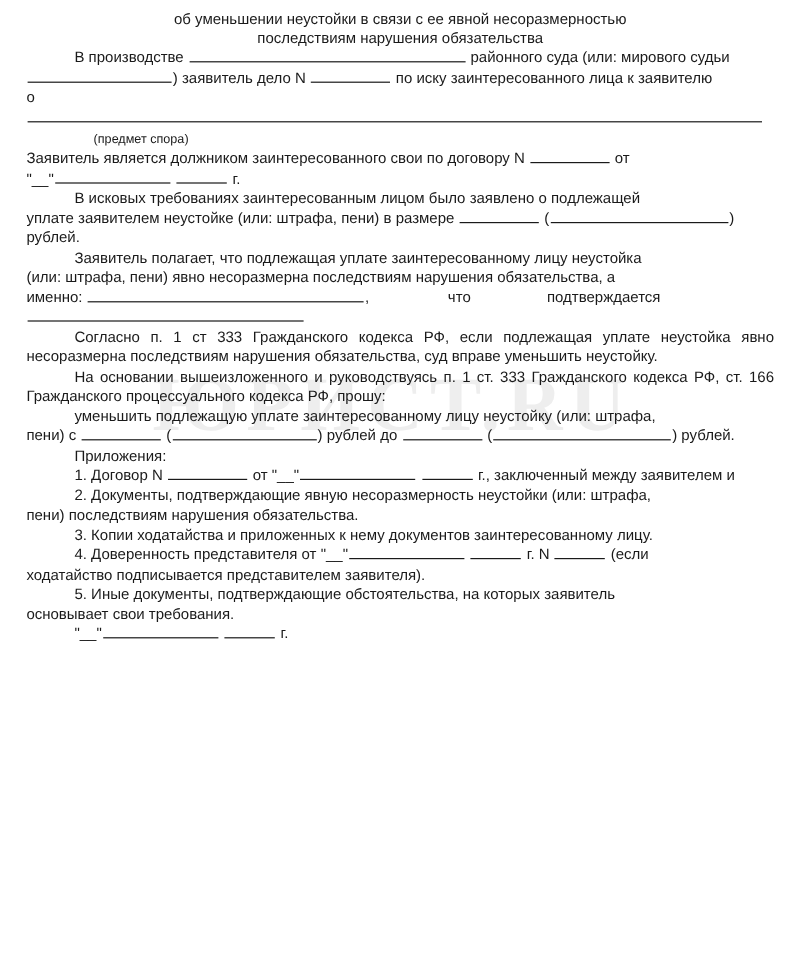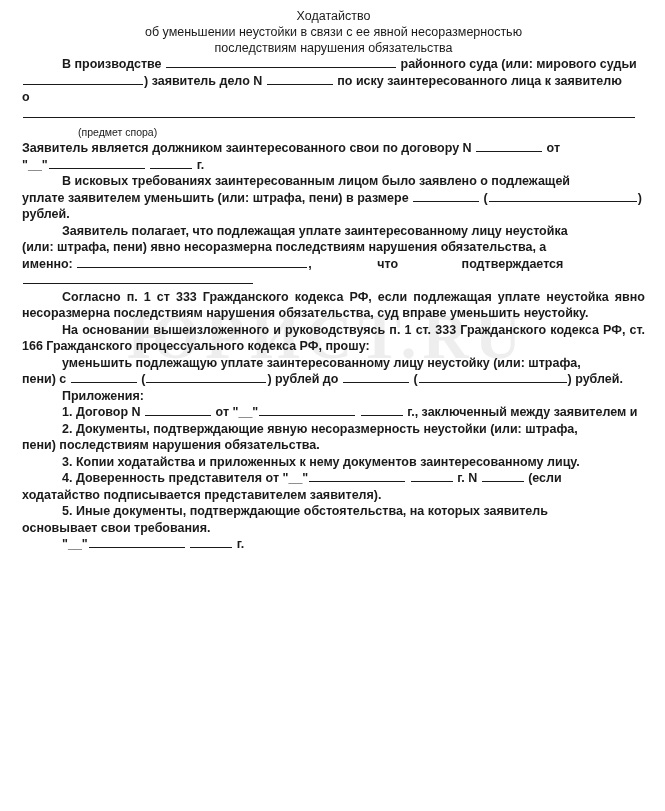--- a/index.html
+++ b/index.html
@@ -48,21 +48,20 @@
     line-height: 16px;
   }
   .title-block div {
     white-space: nowrap;
   }
   p.doc {
     font-size: 12.5px;
     line-height: 16.5px;
     text-align: justify;
     margin: 0;
-    font-weight: bold;
   }
   .indent {
     text-indent: 40px;
   }
   .gap-md { margin-top: 16px; }
   .gap-lg { margin-top: 19px; }
   .tight { margin-top: 0; }
   .blank {
     display: inline-block;
     border-bottom: 1px solid #1a1a1a;
@@ -95,21 +94,20 @@
 </head>
 <body>
 
 <div class="page">
 
   <div class="watermark">ЮРИСТ.RU</div>
 
   <div class="content">
 
     <div class="title-block">
-      <div>Ходатайство</div>
       <div>об уменьшении неустойки в связи с ее явной несоразмерностью</div>
       <div>последствиям нарушения обязательства</div>
     </div>
 
     
     <p class="doc gap-lg">
       <span style="display:inline-block;width:40px"></span><span>В производстве</span>
       <span class="blank b-w230"></span>
       <span>районного суда (или: мирового судьи</span><br>
       <span class="blank b-w120"></span><span>) заявитель дело N</span>
@@ -126,21 +124,21 @@
       <span class="blank b-m"></span>
       <span>от</span><br>
       <span>"__"</span><span class="blank b-l"></span>
       <span class="blank b-s"></span>
       <span>г.</span>
     </p>
 
     
     <p class="doc gap-md">
       <span style="display:inline-block;width:40px"></span><span>В исковых требованиях заинтересованным лицом было заявлено о подлежащей</span><br>
-      <span>уплате заявителем уменьшить (или: штрафа, пени) в размере</span>
+      <span>уплате заявителем неустойке (или: штрафа, пени) в размере</span>
       <span class="blank b-m"></span>
       <span>(</span><span class="blank b-w148"></span><span>)</span><br>
       <span>рублей.</span>
     </p>
 
     
     <p class="doc gap-md">
       <span style="display:inline-block;width:40px"></span><span>Заявитель полагает, что подлежащая уплате заинтересованному лицу неустойка</span><br>
       <span>(или: штрафа, пени) явно несоразмерна последствиям нарушения обязательства, а</span><br>
       <span>именно:</span>

